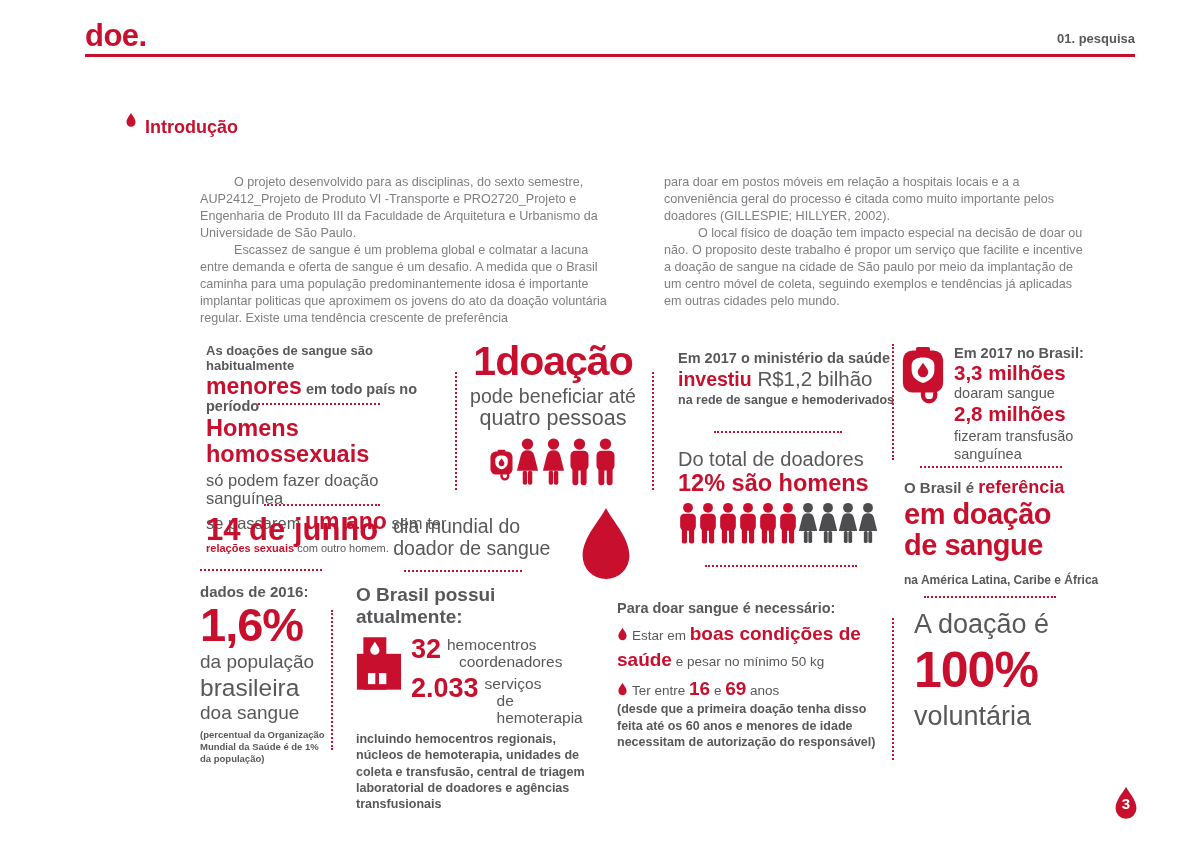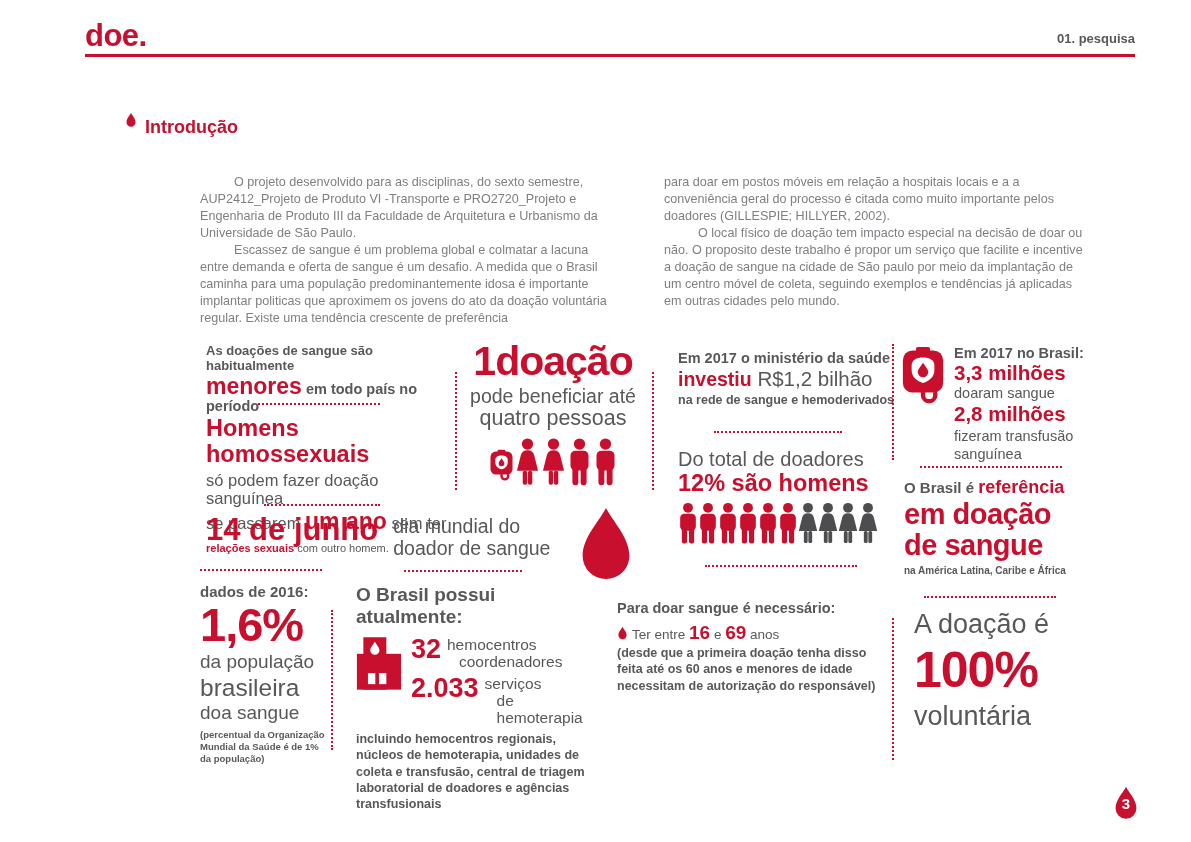--- a/index.html
+++ b/index.html
@@ -253,20 +253,25 @@
             <span class="l2" style="display:block;">de hemoterapia</span>
           </span>
         </div>
       </div>
     </div>
     <div class="b" style="font-size:12.5px; line-height:1.3; margin-top:5px; width:238px;">incluindo hemocentros regionais, núcleos de hemoterapia, unidades de coleta e transfusão, central de triagem laboratorial de doadores e agências transfusionais</div>
   </div>
 
   <div class="blk" style="left:617px; top:600px; width:276px;">
     <div class="b" style="font-size:14.5px;">Para doar sangue é necessário:</div>
+    <div style="font-size:13.5px; line-height:1.35; margin-top:5px;">
+      <svg class="drop-bullet" viewBox="0 0 64 78">
+          <path d="M32 2C27 13 8 32 8 51a24 24 0 0 0 48 0C56 32 37 13 32 2Z" fill="#C8102E"></path>
+        </svg><span>Estar em </span><span class="red b" style="font-size:19px;">boas condições de saúde</span><span> e pesar no mínimo 50 kg</span>
+    </div>
     <div style="font-size:13.5px; margin-top:6px;">
       <svg class="drop-bullet" viewBox="0 0 64 78">
           <path d="M32 2C27 13 8 32 8 51a24 24 0 0 0 48 0C56 32 37 13 32 2Z" fill="#C8102E"></path>
         </svg><span>Ter entre </span><span class="red b" style="font-size:19px;">16</span><span> e </span><span class="red b" style="font-size:19px;">69</span><span> anos</span>
     </div>
     <div class="b" style="font-size:12.5px; line-height:1.3; margin-top:1px;">(desde que a primeira doação tenha disso feita até os 60 anos e menores de idade necessitam de autorização do responsável)</div>
   </div>
 
   <div class="vdot" style="left:892px; top:344px; height:116px;"></div>
   <div class="blk" style="left:902px; top:345px; display:flex;">
@@ -286,21 +291,21 @@
     </div>
   </div>
   <div class="hdot" style="left:920px; top:466px; width:142px;"></div>
 
   <div class="blk" style="left:904px; top:477px;">
     <div>
       <span class="b" style="font-size:15px;">O Brasil é </span><span class="red b" style="font-size:18px;">referência</span>
     </div>
     <div class="red b" style="font-size:29px; line-height:1.12; letter-spacing:-0.5px;">em doação</div>
     <div class="red b" style="font-size:29px; line-height:1.05; letter-spacing:-0.5px;">de sangue</div>
-    <div class="b" style="font-size:10px; margin-top:4px;">na América Latina, Caribe e África</div>
+    <div class="b" style="font-size:12px; margin-top:12px;">na América Latina, Caribe e África</div>
   </div>
   <div class="hdot" style="left:924px; top:596px; width:132px;"></div>
 
   <div class="vdot" style="left:892px; top:618px; height:142px;"></div>
   <div class="blk" style="left:914px; top:607px;">
     <div style="font-size:27px; line-height:1.3;">A doação é</div>
     <div class="red b" style="font-size:50px; line-height:1.15; letter-spacing:-1px;">100%</div>
     <div style="font-size:27px; line-height:1.25;">voluntária</div>
   </div>
 

